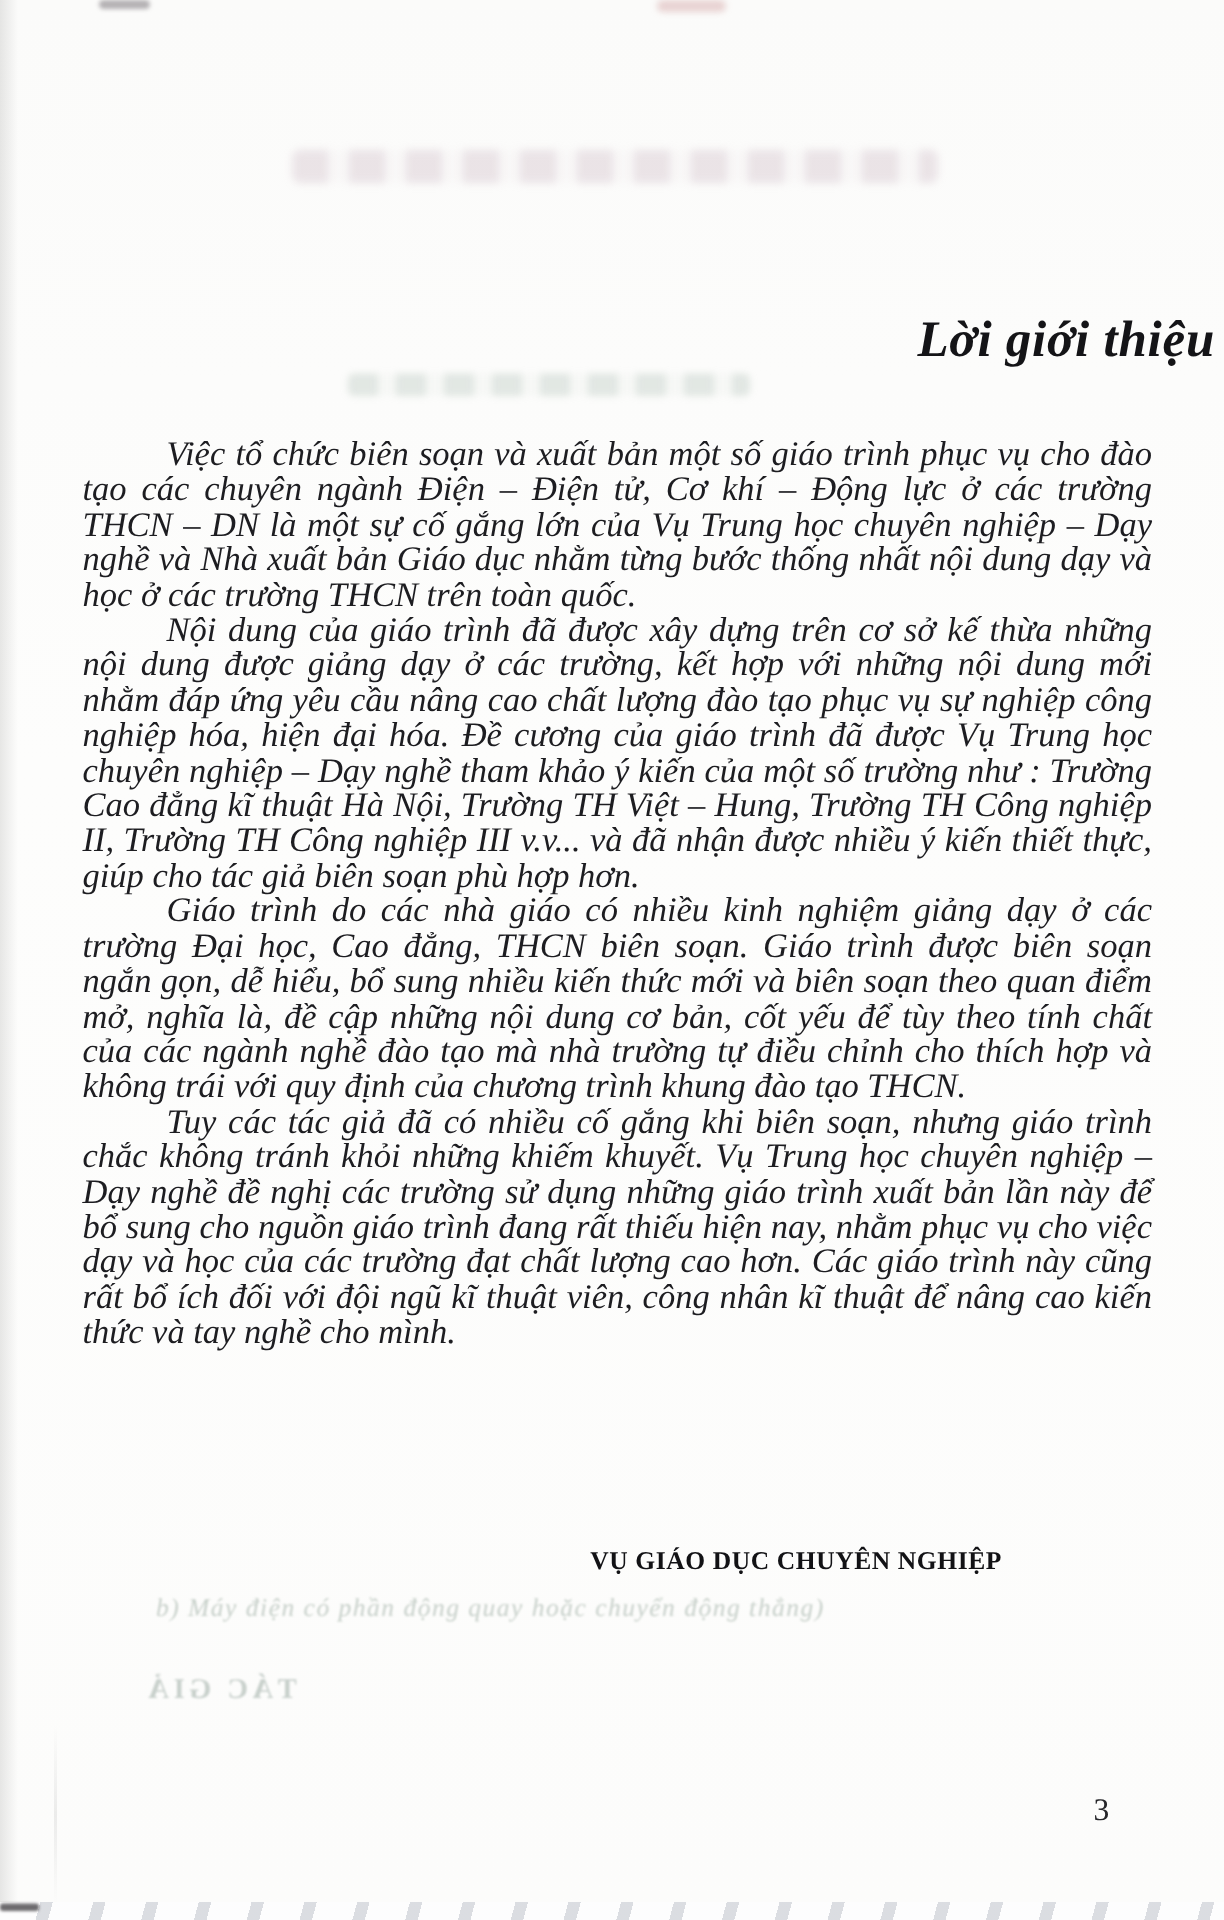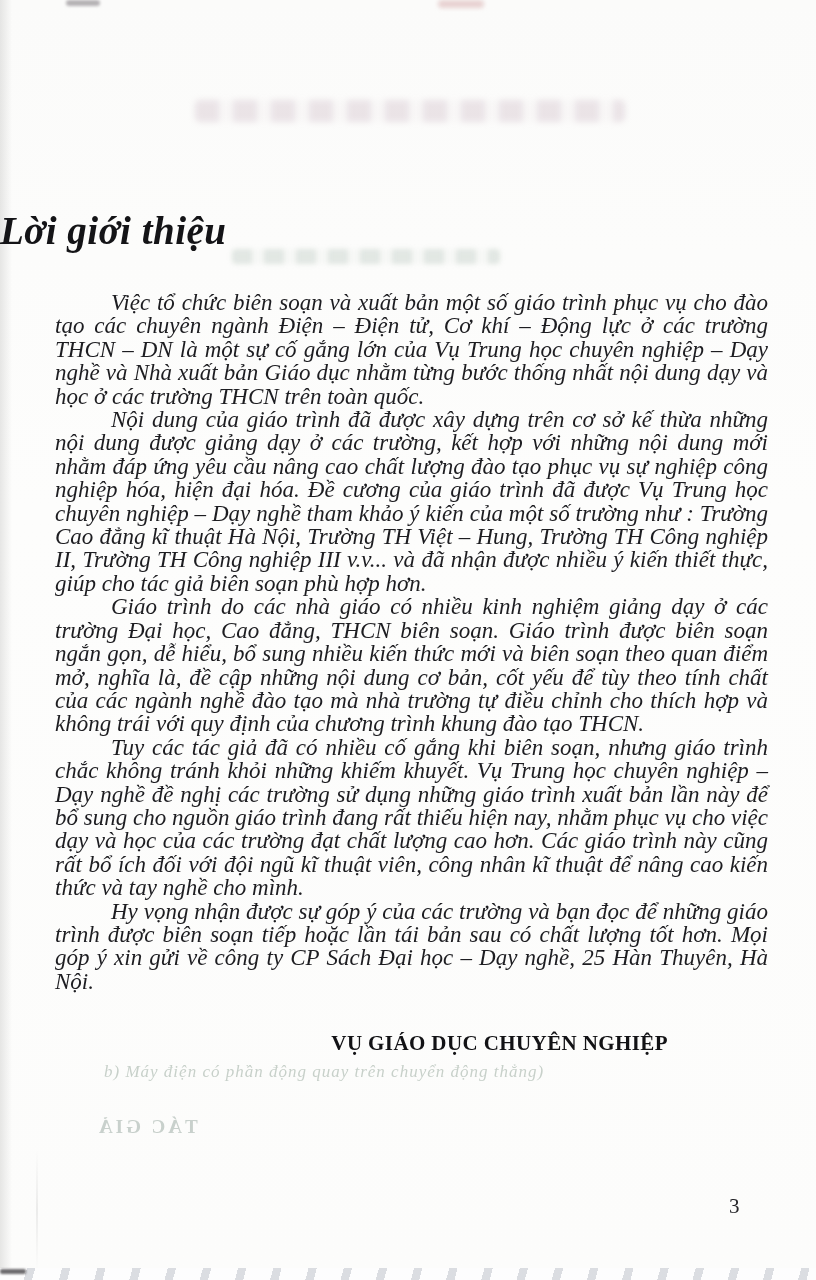--- a/index.html
+++ b/index.html
@@ -86,22 +86,22 @@
       rgba(150,172,158,0.26) 0px, rgba(150,172,158,0.26) 20px,
       rgba(150,172,158,0.05) 20px, rgba(150,172,158,0.05) 32px);
     filter: blur(2.5px);
     border-radius: 4px;
   }
   .title {
     position: absolute;
     top: 208px; left: 0;
     width: 810px;
     margin: 0;
-    text-align: left;
-    font-size: 39px;
+    text-align: right;
+    font-size: 34px;
     font-weight: bold;
     font-style: italic;
     letter-spacing: 0.5px;
     color: #141417;
   }
   .body-text {
     position: absolute;
     top: 291px; left: 55px;
     width: 713px;
     font-style: italic;
@@ -134,21 +134,21 @@
     color: rgba(128,148,138,0.42);
     transform: scaleX(-1);
     filter: blur(0.6px);
     white-space: nowrap;
   }
   .signature {
     position: absolute;
     top: 1031px;
     right: 148px;
     font-weight: bold;
-    font-size: 21px;
+    font-size: 17px;
     letter-spacing: 0.4px;
     color: #121215;
     white-space: nowrap;
     margin-left: 16px;
   }
   .page-number {
     position: absolute;
     top: 1194px; left: 729px;
     font-size: 21px;
     color: #26262a;
@@ -168,24 +168,23 @@
   <div class="smudge-heading"></div>
   <div class="smudge-under-title"></div>
 
   <h1 class="title">Lời giới thiệu</h1>
 
   <div class="body-text">
     <p>Việc tổ chức biên soạn và xuất bản một số giáo trình phục vụ cho đào tạo các chuyên ngành Điện – Điện tử, Cơ khí – Động lực ở các trường THCN – DN là một sự cố gắng lớn của Vụ Trung học chuyên nghiệp – Dạy nghề và Nhà xuất bản Giáo dục nhằm từng bước thống nhất nội dung dạy và học ở các trường THCN trên toàn quốc.</p>
     <p>Nội dung của giáo trình đã được xây dựng trên cơ sở kế thừa những nội dung được giảng dạy ở các trường, kết hợp với những nội dung mới nhằm đáp ứng yêu cầu nâng cao chất lượng đào tạo phục vụ sự nghiệp công nghiệp hóa, hiện đại hóa. Đề cương của giáo trình đã được Vụ Trung học chuyên nghiệp – Dạy nghề tham khảo ý kiến của một số trường như : Trường Cao đẳng kĩ thuật Hà Nội, Trường TH Việt – Hung, Trường TH Công nghiệp II, Trường TH Công nghiệp III v.v... và đã nhận được nhiều ý kiến thiết thực, giúp cho tác giả biên soạn phù hợp hơn.</p>
     <p>Giáo trình do các nhà giáo có nhiều kinh nghiệm giảng dạy ở các trường Đại học, Cao đẳng, THCN biên soạn. Giáo trình được biên soạn ngắn gọn, dễ hiểu, bổ sung nhiều kiến thức mới và biên soạn theo quan điểm mở, nghĩa là, đề cập những nội dung cơ bản, cốt yếu để tùy theo tính chất của các ngành nghề đào tạo mà nhà trường tự điều chỉnh cho thích hợp và không trái với quy định của chương trình khung đào tạo THCN.</p>
     <p>Tuy các tác giả đã có nhiều cố gắng khi biên soạn, nhưng giáo trình chắc không tránh khỏi những khiếm khuyết. Vụ Trung học chuyên nghiệp – Dạy nghề đề nghị các trường sử dụng những giáo trình xuất bản lần này để bổ sung cho nguồn giáo trình đang rất thiếu hiện nay, nhằm phục vụ cho việc dạy và học của các trường đạt chất lượng cao hơn. Các giáo trình này cũng rất bổ ích đối với đội ngũ kĩ thuật viên, công nhân kĩ thuật để nâng cao kiến thức và tay nghề cho mình.</p>
-    <p>Hy vọng nhận được sự góp ý của các trường và bạn đọc để những giáo trình được biên soạn tiếp hoặc lần tái bản sau có chất lượng tốt hơn. Mọi góp ý xin gửi về công ty CP Sách Đại học – Dạy nghề, 25 Hàn Thuyên, Hà Nội.</p>
   </div>
 
-  <div class="bleed-caption">b) Máy điện có phần động quay trên chuyển động thẳng)</div>
+  <div class="bleed-caption">b) Máy điện có phần động quay hoặc chuyển động thẳng)</div>
   <div class="bleed-author">TÁC GIẢ</div>
 
   <div class="signature">VỤ GIÁO DỤC CHUYÊN NGHIỆP</div>
 
   <div class="page-number">3</div>
 
   <div class="bottom-band"></div>
   <div class="corner-mark-left"></div>
 
 </div>

